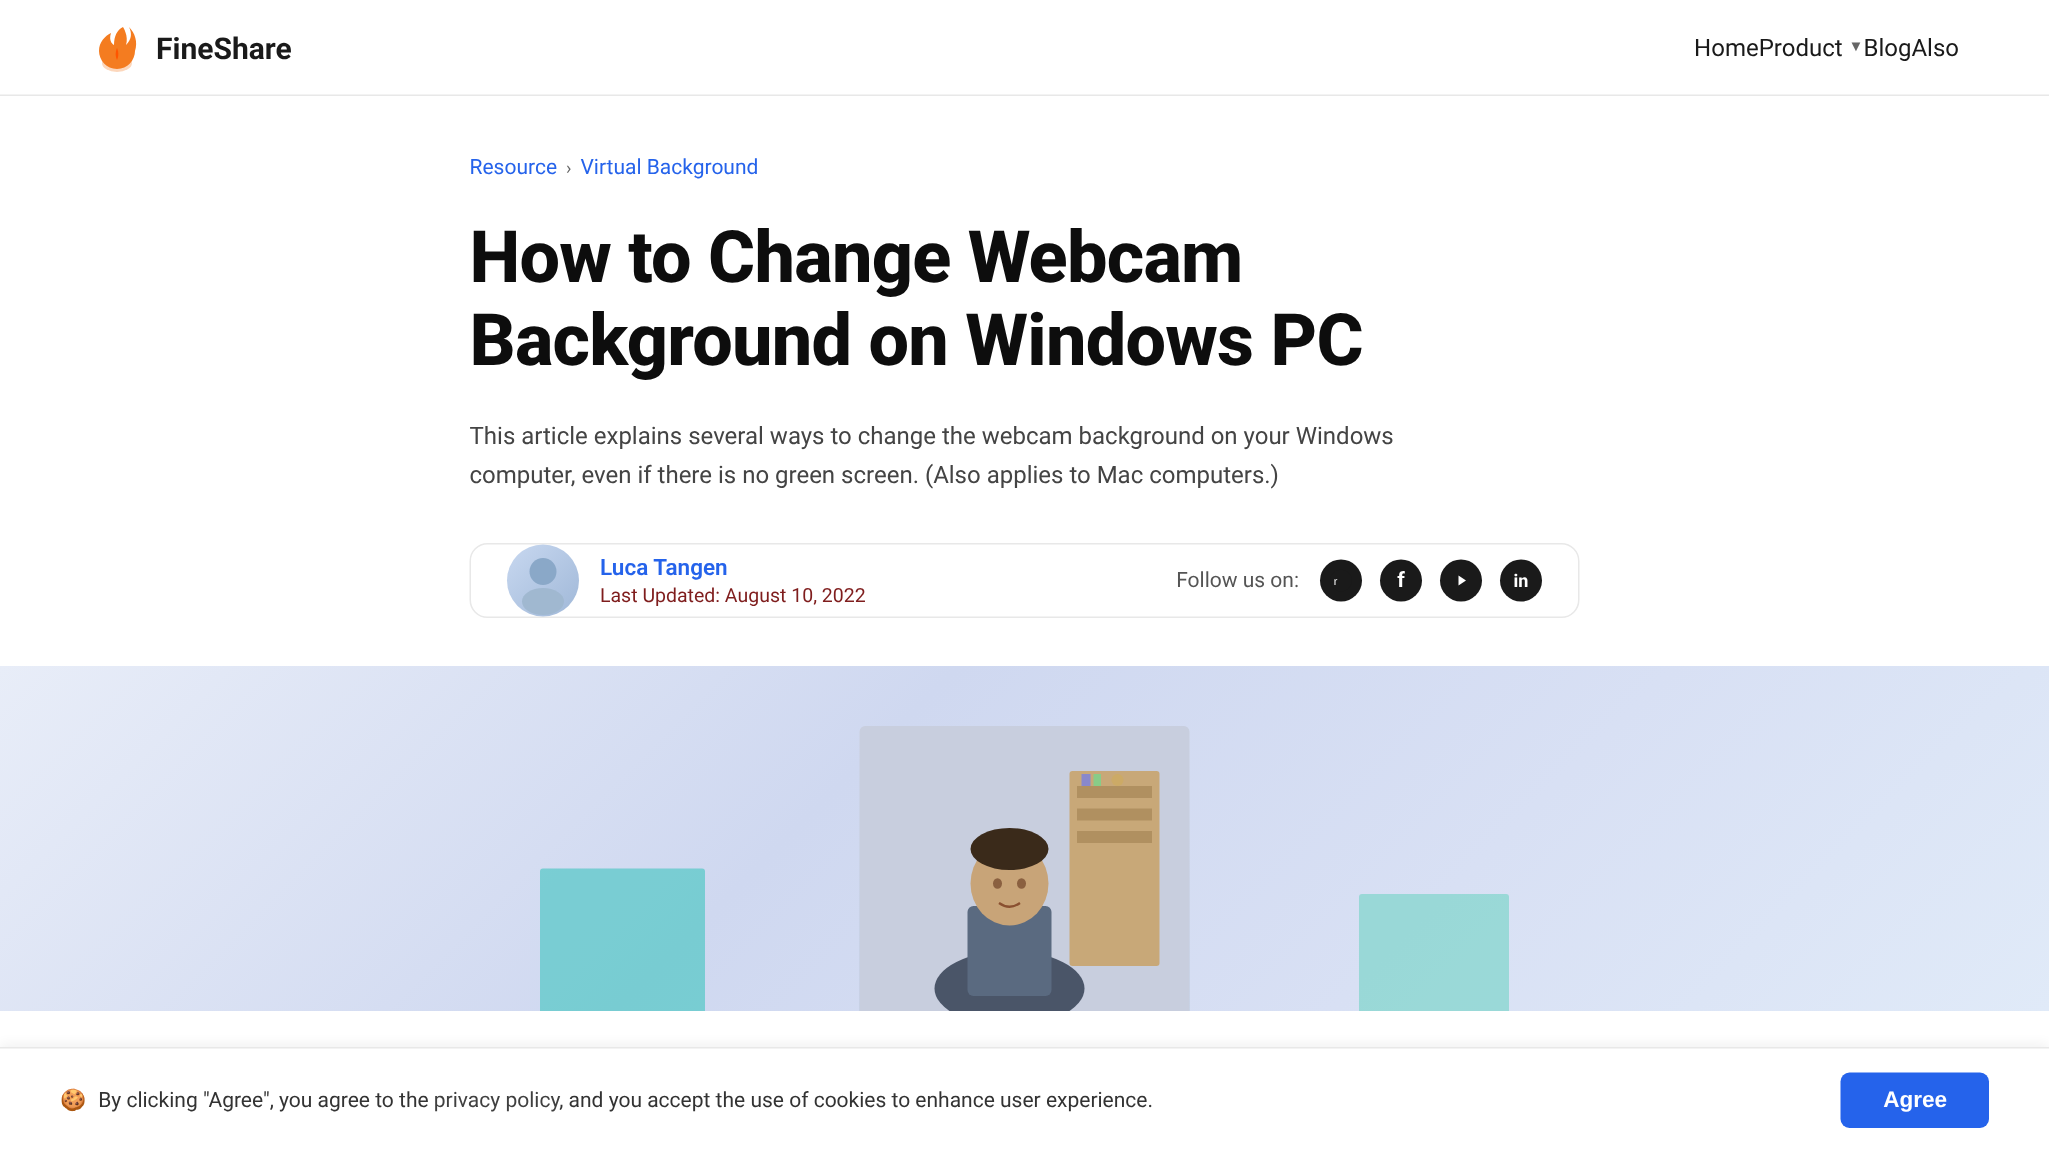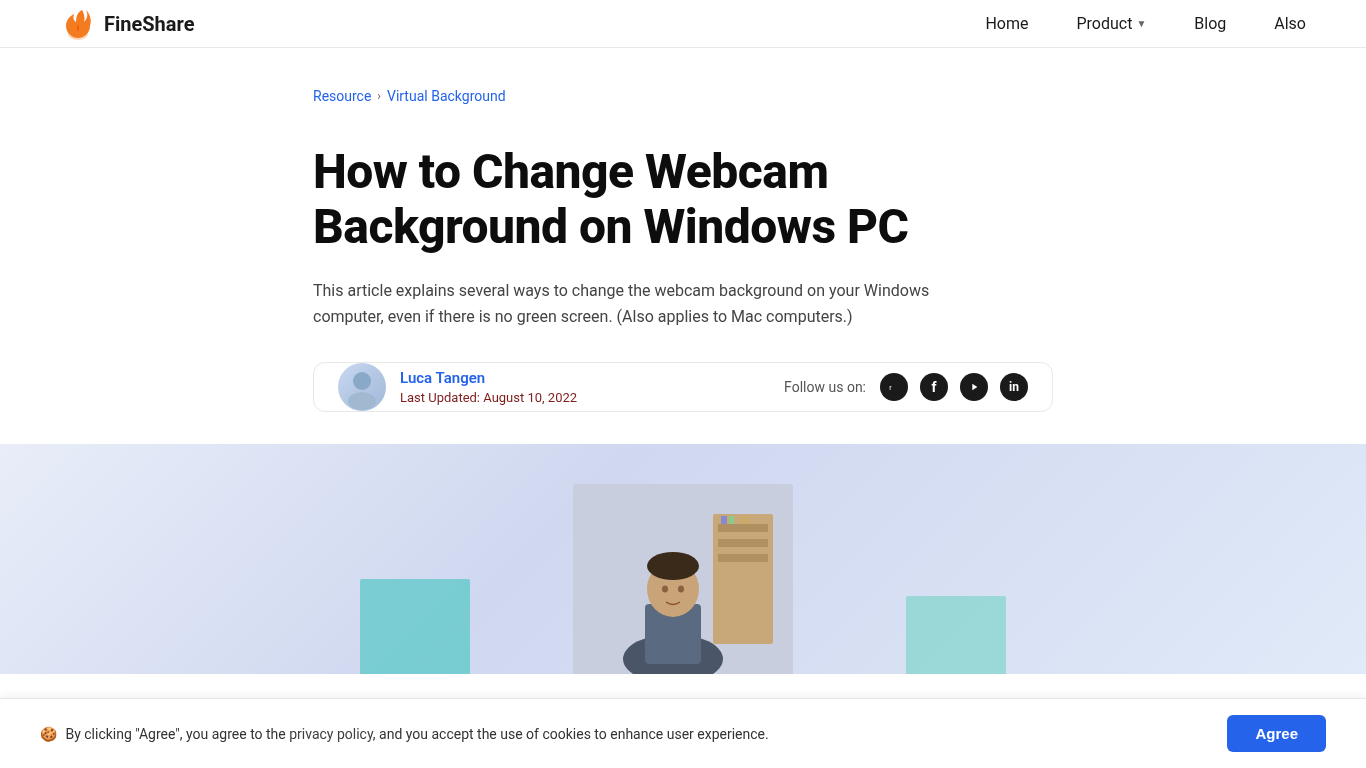--- a/index.html
+++ b/index.html
@@ -4,21 +4,21 @@
   <style>
     * { margin: 0; padding: 0; box-sizing: border-box; }
     body { font-family: -apple-system, BlinkMacSystemFont, 'Segoe UI', Roboto, sans-serif; background: #fff; color: #1a1a1a; width: 1366px; min-height: 768px; overflow-x: hidden; }
 
     
     .header {
       display: flex;
       align-items: center;
       justify-content: space-between;
       padding: 0 60px;
-      height: 48px;
+      height: 64px;
       border-bottom: 1px solid #e8e8e8;
       background: #fff;
     }
     .logo-area {
       display: flex;
       align-items: center;
       gap: 8px;
       cursor: pointer;
     }
     .logo-icon {
@@ -26,21 +26,20 @@
       height: 36px;
     }
     .logo-text {
       font-size: 20px;
       font-weight: 700;
       color: #1a1a1a;
     }
     .nav {
       display: flex;
       align-items: center;
-      gap: 48px;
     }
     .nav-item {
       font-size: 16px;
       color: #1a1a1a;
       cursor: pointer;
       text-decoration: none;
       display: flex;
       align-items: center;
       gap: 4px;
     }
@@ -54,21 +53,21 @@
       max-width: 780px;
       margin: 0 auto;
       padding: 40px 20px 0 20px;
     }
 
     
     .breadcrumb {
       display: flex;
       align-items: center;
       gap: 6px;
-      margin-bottom: 40px;
+      margin-bottom: 24px;
       font-size: 14px;
     }
     .breadcrumb a {
       color: #2563eb;
       text-decoration: none;
     }
     .breadcrumb-sep {
       color: #666;
       font-size: 12px;
     }

